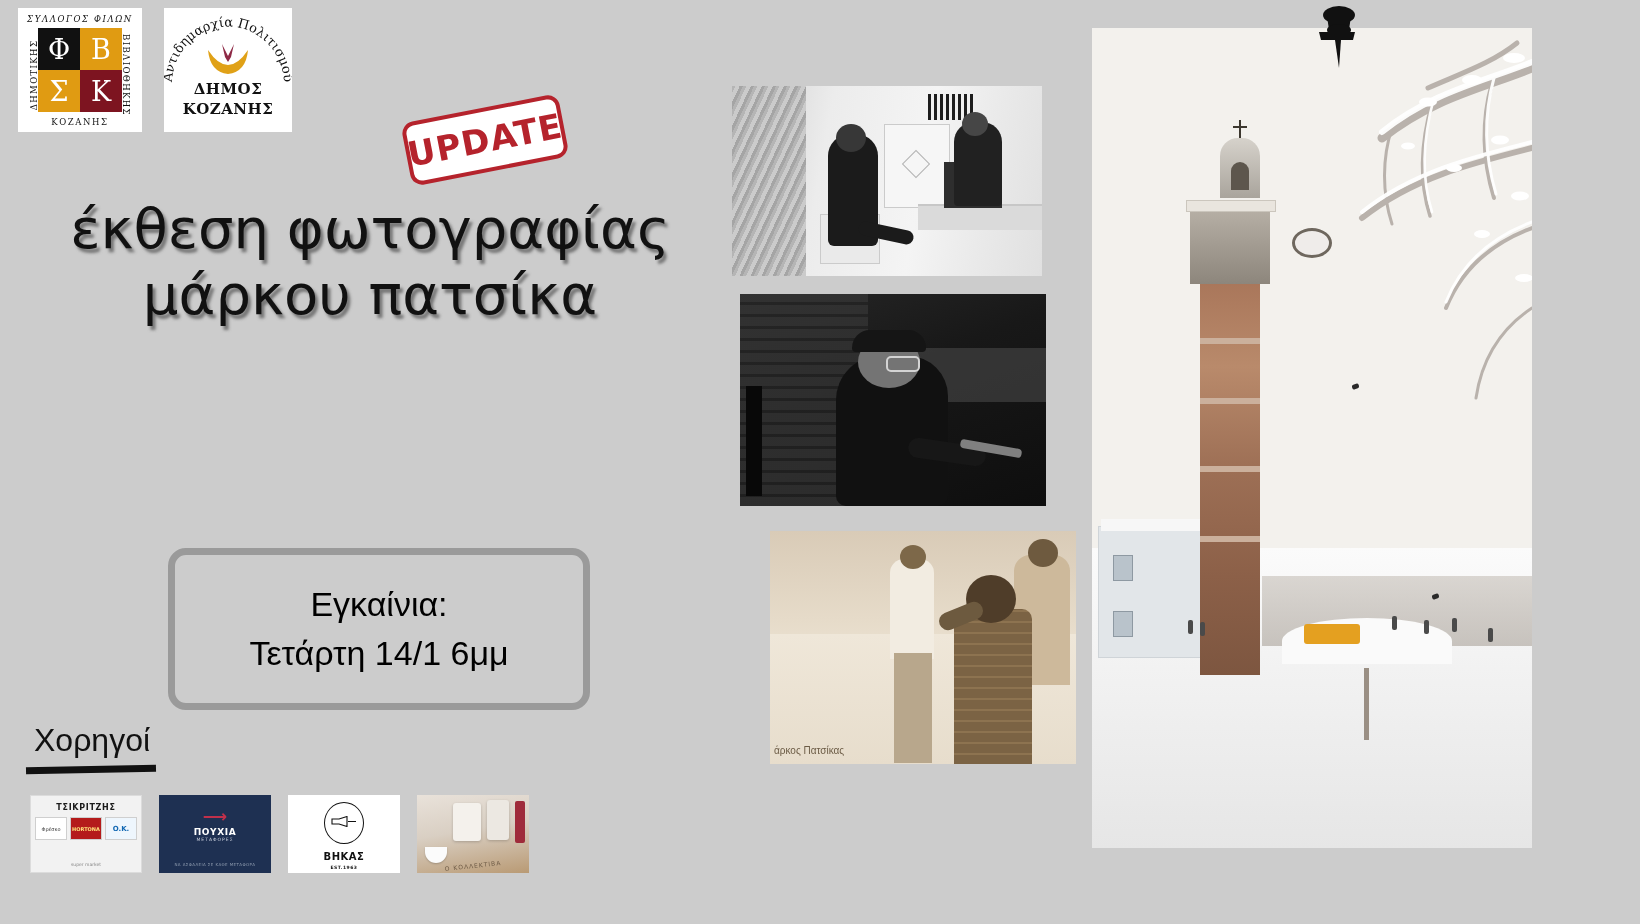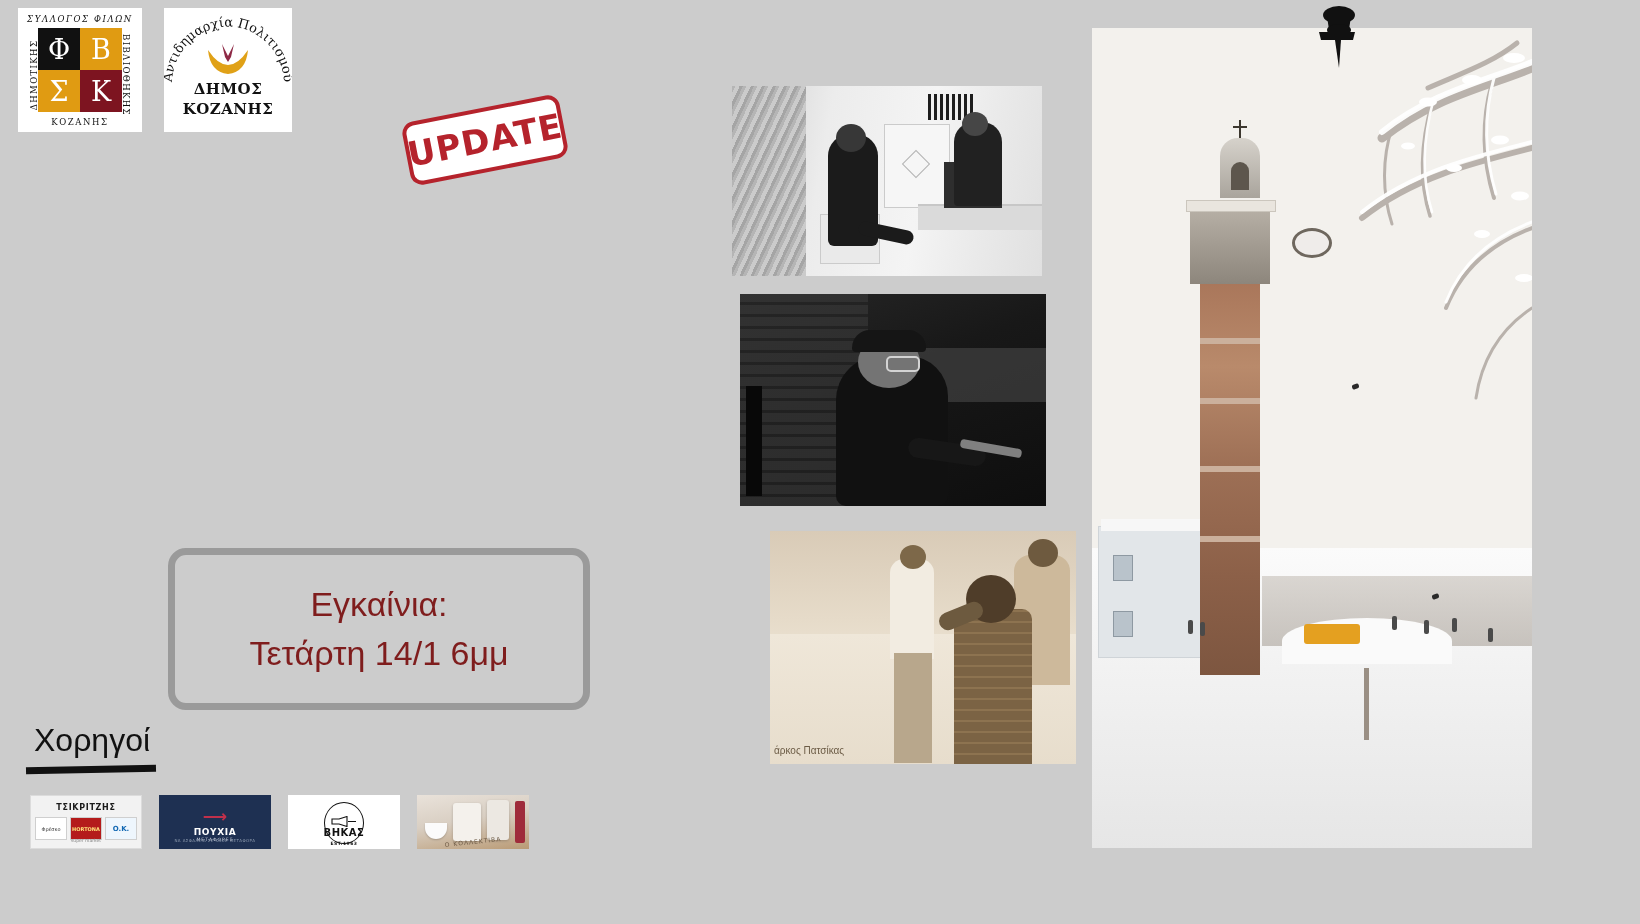--- a/index.html
+++ b/index.html
@@ -96,39 +96,39 @@
 
   
   .opening-box {
     position: absolute; left: 168px; top: 548px;
     width: 422px; height: 162px;
     border: 7px solid #9a9a9a; border-radius: 18px;
     display: flex; flex-direction: column; align-items: center; justify-content: center;
     box-sizing: border-box;
   }
   .opening-line {
-    font-size: 34px; color: #7f1d1d; line-height: 1.45;
+    font-size: 34px; color: #000000; line-height: 1.45;
     font-family: "Liberation Sans", sans-serif;
   }
 
   
   .sponsors-title {
     position: absolute; left: 34px; top: 722px;
     font-size: 32px; color: #111; font-family: "Liberation Sans", sans-serif;
   }
   .sponsors-rule {
     position: absolute; left: 26px; top: 766px; width: 130px; height: 7px;
     background: #111111;
     transform: rotate(-1.2deg);
   }
   .sponsors-row {
     position: absolute; left: 30px; top: 795px;
     display: flex; gap: 17px; align-items: flex-start;
   }
-  .sp-card { width: 112px; height: 54px; position: relative; overflow: hidden; box-sizing: border-box; }
+  .sp-card { width: 112px; height: 78px; position: relative; overflow: hidden; box-sizing: border-box; }
 
   
   .sp1 { background: #f2f2f2; border: 1px solid #dcdcdc; }
   .sp1 .t { position: absolute; top: 7px; left: 0; width: 100%; text-align: center; font-size: 8px; font-weight: bold; letter-spacing: 0.7px; color: #1b1b1b; font-family: "DejaVu Sans", sans-serif;}
   .sp1 .mini { position: absolute; top: 21px; display: flex; gap: 3px; left: 50%; transform: translateX(-50%); }
   .sp1 .m { width: 30px; height: 21px; border: 1px solid #cfcfcf; background: #fff; font-size: 5px; display:flex; align-items:center; justify-content:center; color:#333; overflow:hidden;}
   .sp1 .m2 { background: #b41b1b; color: #ffe27a; font-weight: bold;}
   .sp1 .m3 { background: #eef6fd; color: #1268b3; font-weight: bold; font-size: 7px;}
   .sp1 .f { position: absolute; bottom: 5px; left: 0; width: 100%; text-align: center; font-size: 4.5px; color: #888; }
 
@@ -297,20 +297,24 @@
       <div class="dimos-txt2">ΚΟΖΑΝΗΣ</div>
     </div>
   </div>
 
   <div class="update-stamp">
     <div class="update-inner">
       <span class="update-text">UPDATE</span>
     </div>
   </div>
 
+  <div class="title">
+    <span>έκθεση φωτογραφίας</span>
+    <span class="l2">μάρκου πατσίκα</span>
+  </div>
 
   <div class="subtitle">
   </div>
 
   <div class="opening-box">
     <div class="opening-line">Εγκαίνια:</div>
     <div class="opening-line">Τετάρτη 14/1 6μμ</div>
   </div>
 
   <div class="sponsors-title">Χορηγοί</div>

